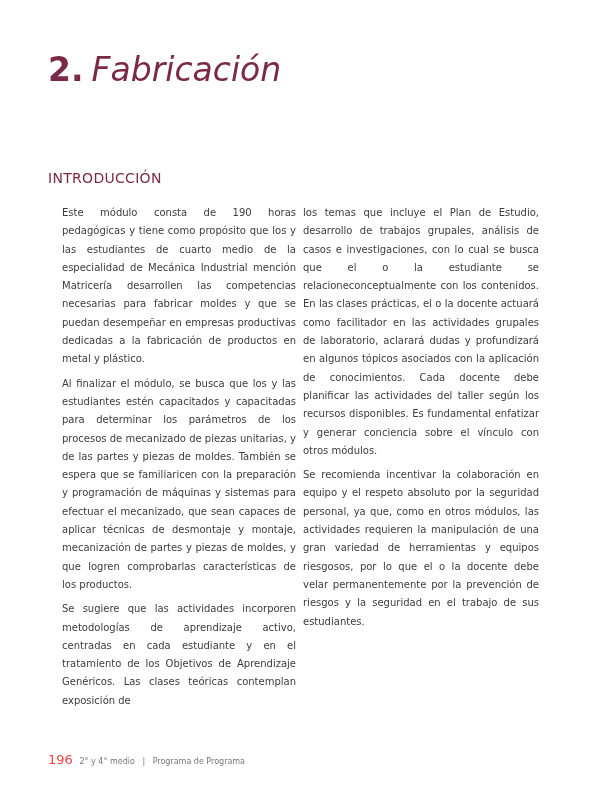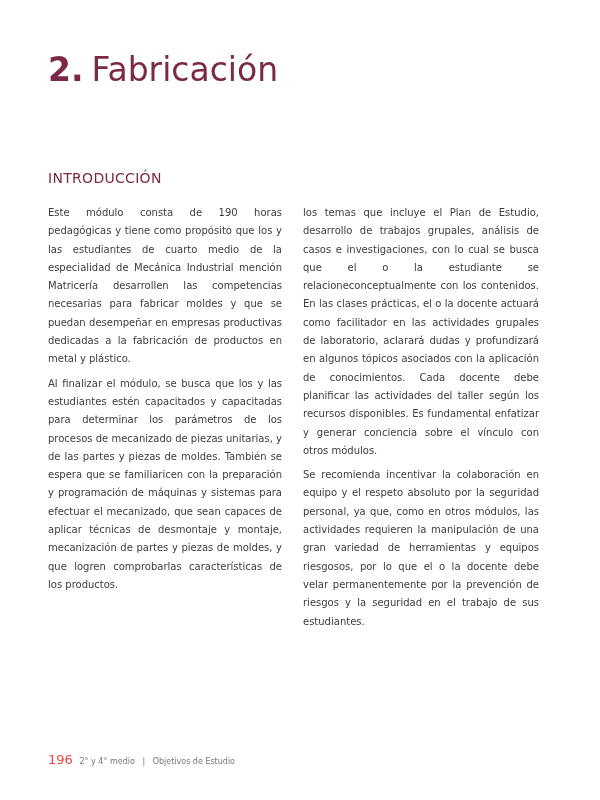--- a/index.html
+++ b/index.html
@@ -1,49 +1,50 @@
 <!DOCTYPE html>
 <html><head>
 <meta charset="utf-8">
 <style>
   html, body { margin: 0; padding: 0; background: #ffffff; }
   body { width: 600px; height: 800px; position: relative; overflow: hidden;
          font-family: "DejaVu Sans", sans-serif; color: #3a3a3a; }
   .title { position: absolute; left: 48px; top: 52px; color: #7a2a46; line-height: 36px; }
   .title .num { font-weight: bold; font-size: 33px; margin-right: 8px; }
-  .title .t1 { font-size: 33px; }
+  .title .t1 { font-size: 33px; font-style: italic; }
   .title .t2 { display: block; font-size: 33px; padding-left: 42px; }
   .section { position: absolute; left: 48px; top: 170px; color: #7a2a46;
              font-size: 14px; letter-spacing: 0.3px; text-align: center; }
   .col { position: absolute; top: 204px; width: 234px; font-size: 10px;
          line-height: 18.3px; text-align: justify; color: #3c3c3c; }
   .col p { margin: 0 0 6px 0; }
-  .col.left { left: 48px; }
+  .col.left { left: 62px; }
   .col.right { left: 303px; width: 236px; }
   .footer { position: absolute; left: 48px; top: 752px; font-size: 8px; color: #777; }
   .footer .page { color: #ef4444; font-size: 13px; margin-right: 4px; }
   .footer .sep { margin: 0 5px; }
 </style>
 </head>
 <body>
 
 <div class="title">
   <span class="num">2.</span><span class="t1">Fabricación</span>
 </div>
 
 <div class="section">INTRODUCCIÓN</div>
 
 <div class="col left">
   <p>Este módulo consta de 190 horas pedagógicas y tiene como propósito que los y las estudiantes de cuarto medio de la especialidad de Mecánica Industrial mención Matricería desarrollen las competencias necesarias para fabricar moldes y que se puedan desempeñar en empresas productivas dedicadas a la fabricación de productos en metal y plástico.</p>
   <p>Al finalizar el módulo, se busca que los y las estudiantes estén capacitados y capacitadas para determinar los parámetros de los procesos de mecanizado de piezas unitarias, y de las partes y piezas de moldes. También se espera que se familiaricen con la preparación y programación de máquinas y sistemas para efectuar el mecanizado, que sean capaces de aplicar técnicas de desmontaje y montaje, mecanización de partes y piezas de moldes, y que logren comprobarlas características de los productos.</p>
+  <p>Se sugiere que las actividades incorporen metodologías de aprendizaje activo, centradas en cada estudiante y en el tratamiento de los Objetivos de Aprendizaje Genéricos. Las clases teóricas contemplan exposición de</p>
 </div>
 
 <div class="col right">
   <p>los temas que incluye el Plan de Estudio, desarrollo de trabajos grupales, análisis de casos e investigaciones, con lo cual se busca que el o la estudiante se relacioneconceptualmente con los contenidos. En las clases prácticas, el o la docente actuará como facilitador en las actividades grupales de laboratorio, aclarará dudas y profundizará en algunos tópicos asociados con la aplicación de conocimientos. Cada docente debe planificar las actividades del taller según los recursos disponibles. Es fundamental enfatizar y generar conciencia sobre el vínculo con otros módulos.</p>
   <p>Se recomienda incentivar la colaboración en equipo y el respeto absoluto por la seguridad personal, ya que, como en otros módulos, las actividades requieren la manipulación de una gran variedad de herramientas y equipos riesgosos, por lo que el o la docente debe velar permanentemente por la prevención de riesgos y la seguridad en el trabajo de sus estudiantes.</p>
 </div>
 
 <div class="footer">
   <span class="page">196</span>
   <span>2° y 4° medio</span>
   <span class="sep">|</span>
-  <span>Objetivos de Estudio</span>
+  <span>Programa de Programa</span>
 </div>
 
 </body></html>

